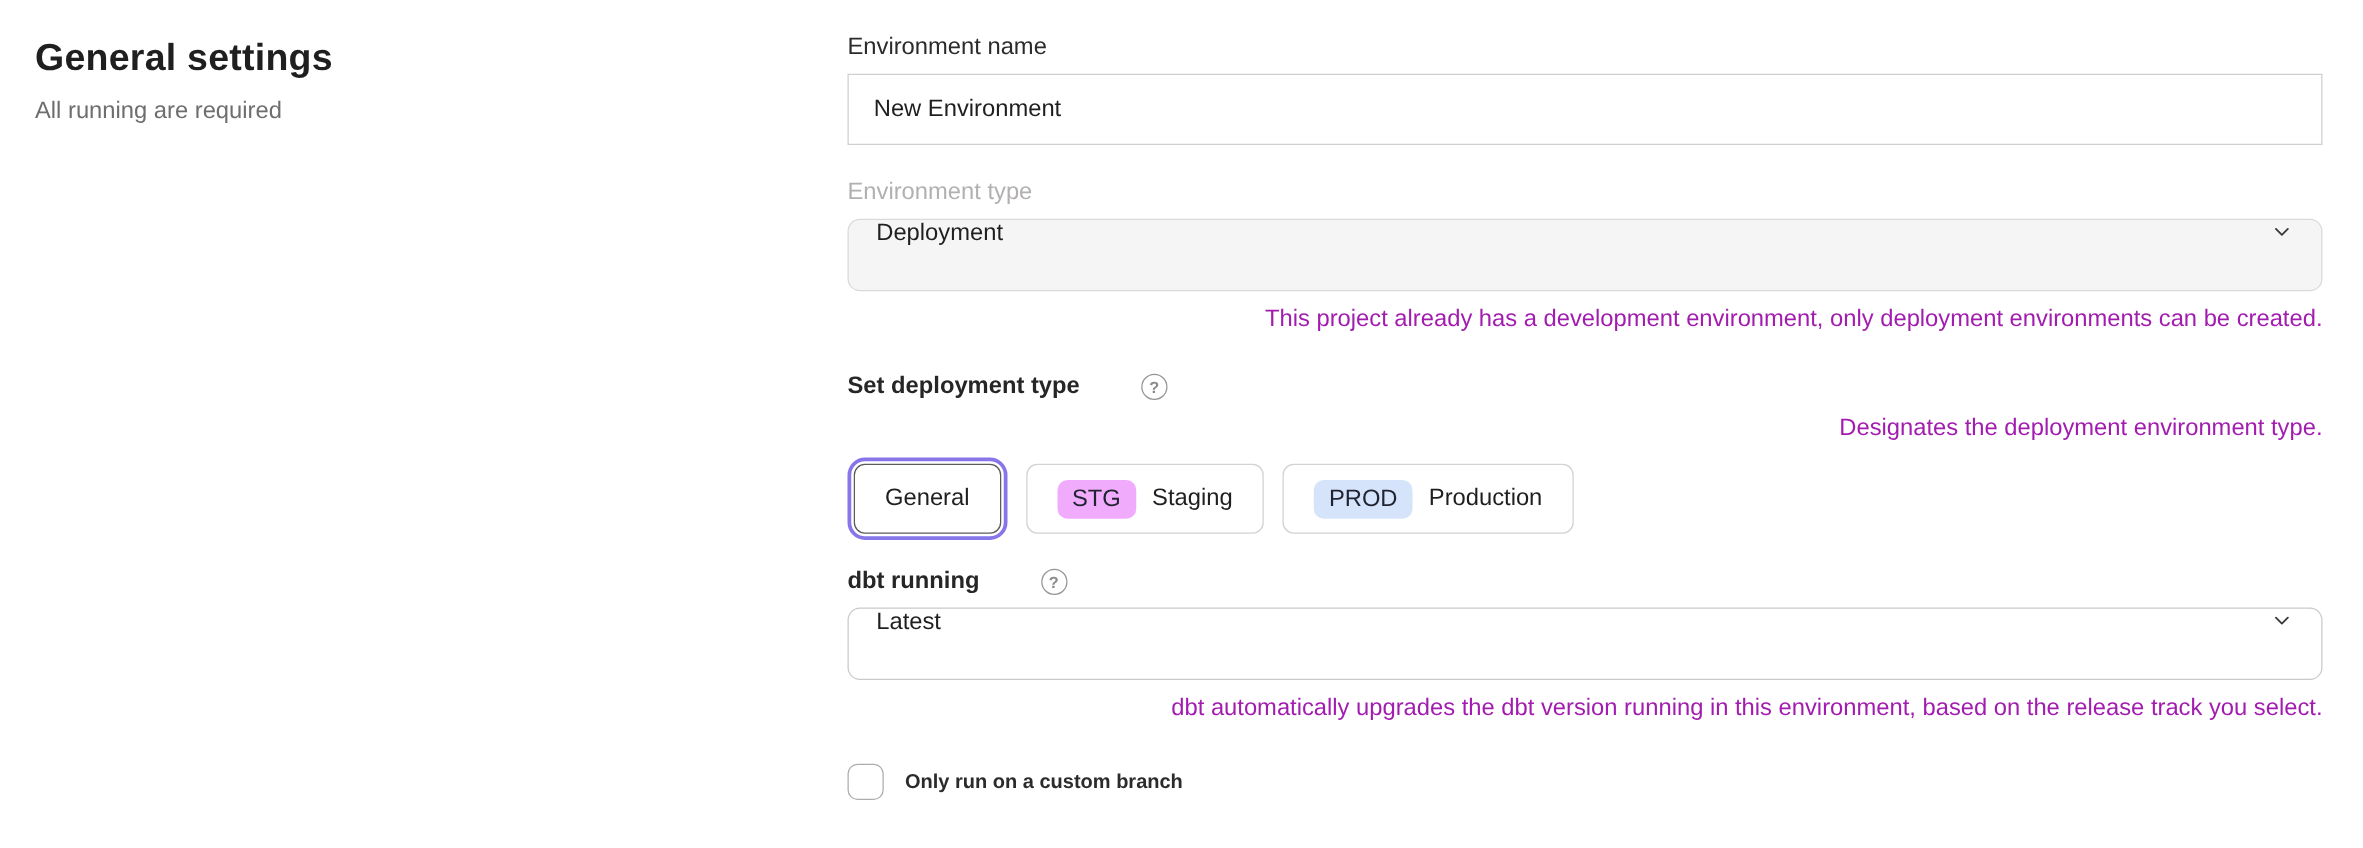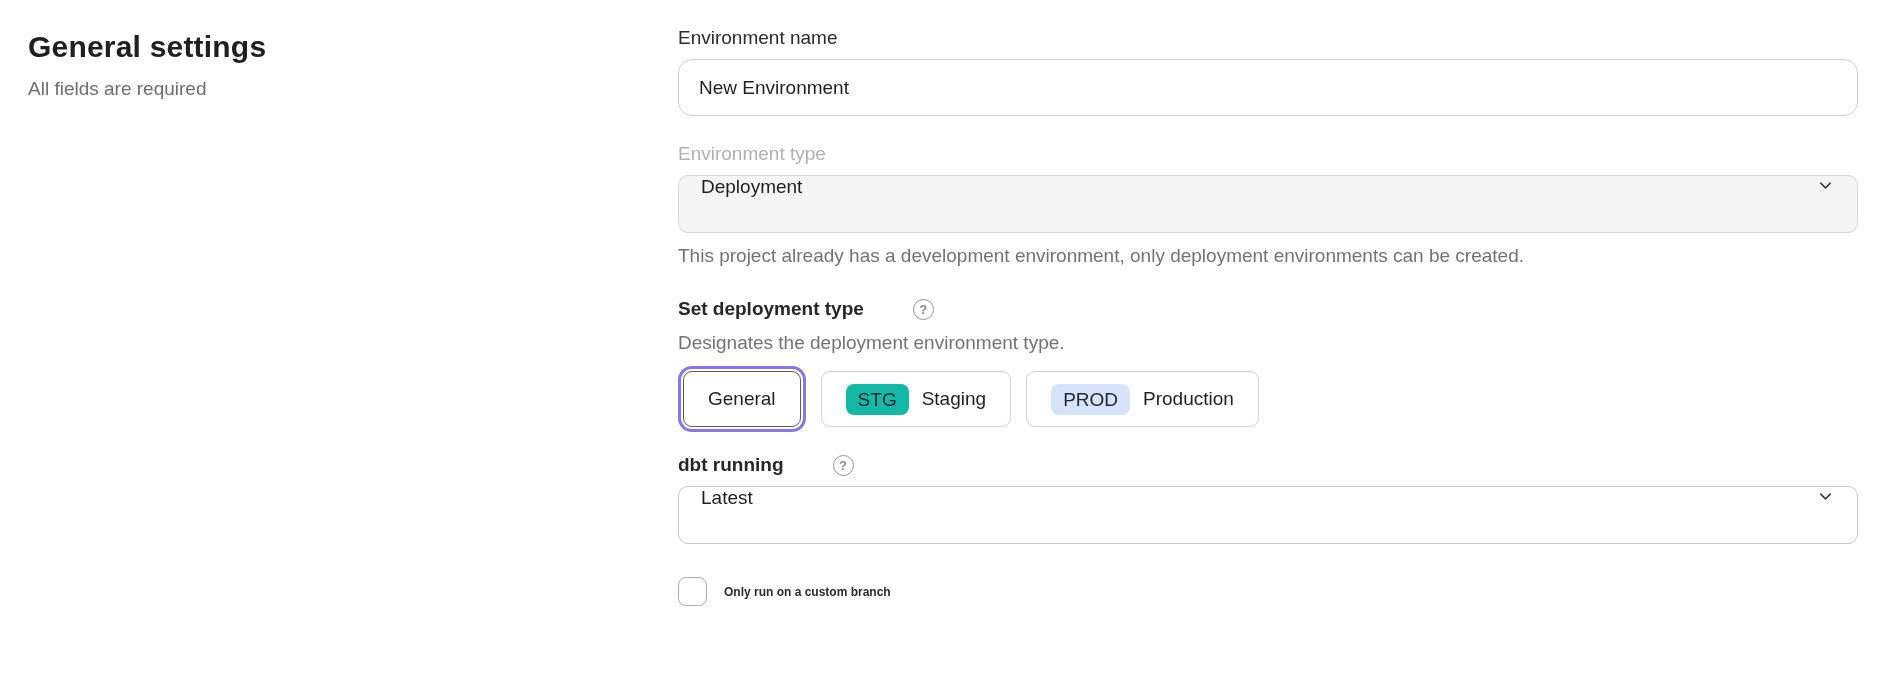--- a/index.html
+++ b/index.html
@@ -22,35 +22,35 @@
 
   .help-icon {
     display: inline-flex; align-items: center; justify-content: center;
     width: 21px; height: 21px; margin-left: 9px;
     border: 1.4px solid #949494; border-radius: 50%;
     font-size: 13px; font-weight: 600; color: #8a8a8a; line-height: 1;
   }
 
   .text-input {
     display: block; width: 100%; height: 57px; margin-top: 10px;
-    border: 1px solid #cfcfcf; border-radius: 14px; background: #ffffff;
+    border: 1px solid #cfcfcf; border-radius: 0; background: #ffffff;
     font-family: "Liberation Sans", sans-serif; font-size: 19px; color: #1f1f1f;
     padding: 0 20px; outline: none;
   }
 
   .select {
     display: flex; align-items: flex-start; justify-content: space-between;
     width: 100%; height: 58px; margin-top: 10px;
     border: 1px solid #c9c9c9; border-radius: 10px; background: #ffffff;
     font-size: 19px; color: #1f1f1f; padding: 0 22px; cursor: pointer;
   }
   .select-disabled { background: #f5f5f5; border-color: #d9d9d9; cursor: default; }
   .chevron { flex: 0 0 auto; }
 
-  .helper { margin-top: 12px; font-size: 19px; color: #737373; }
+  .helper { margin-top: 12px; font-size: 19px; color: #a21caf; text-align: right; }
 
   .section-gap-md { margin-top: 27px; }
   .section-gap-lg { margin-top: 31px; }
 
   .type-row { display: flex; gap: 15px; margin-top: 17px; }
   .type-btn {
     display: inline-flex; align-items: center; height: 56px;
     padding: 0 24px; background: #ffffff;
     border: 1px solid #d2d2d2; border-radius: 9px;
     font-family: "Liberation Sans", sans-serif; font-size: 19px; color: #1f1f1f;
@@ -58,39 +58,39 @@
   }
   .type-btn.selected {
     border-color: #5b5b5b;
     outline: 3px solid #8776ea; outline-offset: 2px;
     margin: 0 5px 0 5px;
   }
   .badge {
     display: inline-block; padding: 6px 12px; margin-right: 13px;
     border-radius: 8px; font-size: 19px; color: #1f2430; line-height: 1;
   }
-  .badge-stg { background: #14b8a6; }
+  .badge-stg { background: #f0abfc; }
   .badge-prod { background: #d6e4fb; }
 
   .checkbox-row { display: flex; align-items: center; margin-top: 33px; }
   .checkbox {
     width: 29px; height: 29px; flex: 0 0 auto;
     border: 1.6px solid #adadad; border-radius: 8px; background: #ffffff;
     cursor: pointer;
   }
-  .checkbox-label { margin-left: 17px; font-size: 12px; font-weight: 700; color: #2b2b2b; }
+  .checkbox-label { margin-left: 17px; font-size: 16px; font-weight: 700; color: #2b2b2b; }
 </style>
 </head>
 <body>
 
 <div class="page">
 
   <aside class="left-col">
     <h1 class="page-title">General settings</h1>
-    <p class="page-subtitle">All fields are required</p>
+    <p class="page-subtitle">All running are required</p>
   </aside>
 
   <main class="form-col">
 
     <div class="field">
       <label class="lbl">Environment name</label>
       <input class="text-input" type="text" value="New Environment" style="">
     </div>
 
     <div class="field section-gap-md">
@@ -134,20 +134,21 @@
         <span class="help-icon">?</span>
       </label>
       <div class="select">
         <span>Latest</span>
         <span class="chevron">
           <svg width="19" height="19" viewBox="0 0 20 20">
               <path d="M5 7.5l5 5 5-5" fill="none" stroke="#3d3d3d" stroke-width="1.6" stroke-linecap="round" stroke-linejoin="round"></path>
             </svg>
         </span>
       </div>
+      <p class="helper">dbt automatically upgrades the dbt version running in this environment, based on the release track you select.</p>
     </div>
 
     <div class="checkbox-row">
       <span class="checkbox" role="checkbox" aria-checked="false"></span>
       <span class="checkbox-label">Only run on a custom branch</span>
     </div>
 
   </main>
 </div>
 

